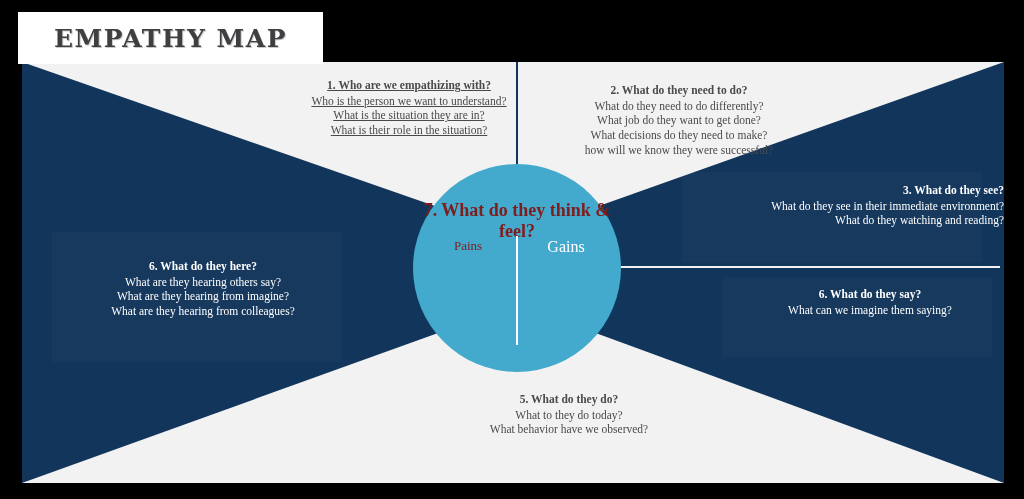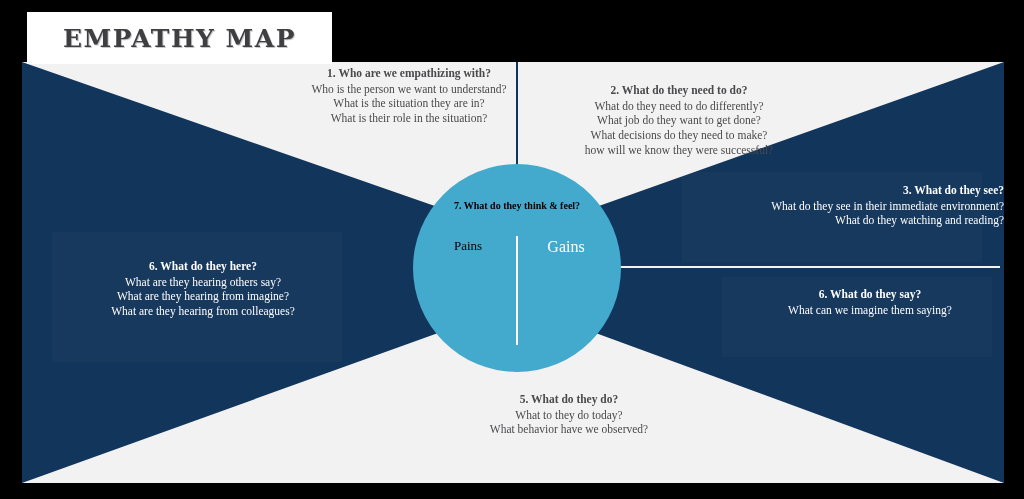--- a/index.html
+++ b/index.html
@@ -27,21 +27,20 @@
     position: absolute;
     left: 18px;
     top: 12px;
     width: 305px;
     height: 52px;
     background: #ffffff;
     z-index: 40;
     display: flex;
     align-items: center;
     justify-content: center;
-    margin-left: 9px;
   }
   #title-text {
     font-family: "DejaVu Serif", "Liberation Serif", serif;
     font-weight: bold;
     font-size: 25px;
     letter-spacing: 1.5px;
     color: #3f3f41;
     text-shadow: 1px 1px 0 #c9c9cc;
     white-space: nowrap;
   }
@@ -82,31 +81,31 @@
     border-radius: 50%;
     background: #43aacd;
     z-index: 20;
   }
   #circle-heading {
     position: absolute;
     left: 0;
     top: 36px;
     width: 208px;
     text-align: center;
-    color: #000000;
+    color: #7f1d1d;
     font-weight: bold;
-    font-size: 10px;
+    font-size: 18px;
   }
   #pains-label {
     position: absolute;
     left: 16px;
     top: 74px;
     width: 78px;
     text-align: center;
-    color: #000000;
+    color: #7f1d1d;
     font-size: 13px;
   }
   #gains-label {
     position: absolute;
     left: 114px;
     top: 74px;
     width: 78px;
     text-align: center;
     color: #ffffff;
     font-size: 16px;
@@ -154,21 +153,21 @@
     font-size: 11.5px;
     margin-bottom: 1px;
     white-space: nowrap;
   }
   .quad .q-line {
     white-space: nowrap;
   }
   .dark-text { color: #4a4a4d; }
   .light-text { color: #ffffff; }
 
-  #quad-1 { left: 232px; top: 4px;  width: 310px; }
+  #quad-1 { left: 232px; top: 16px;  width: 310px; text-decoration: underline; }
   #quad-2 { left: 462px; top: 21px;  width: 390px; }
   #quad-3 { left: 680px; top: 121px; width: 302px; text-align: right; }
   #quad-4 { left: 714px; top: 225px; width: 268px; }
   #quad-5 { left: 392px; top: 330px; width: 310px; }
   #quad-6 { left: 26px;  top: 197px; width: 310px; }
 </style>
 </head>
 <body>
 
 <div id="canvas">

